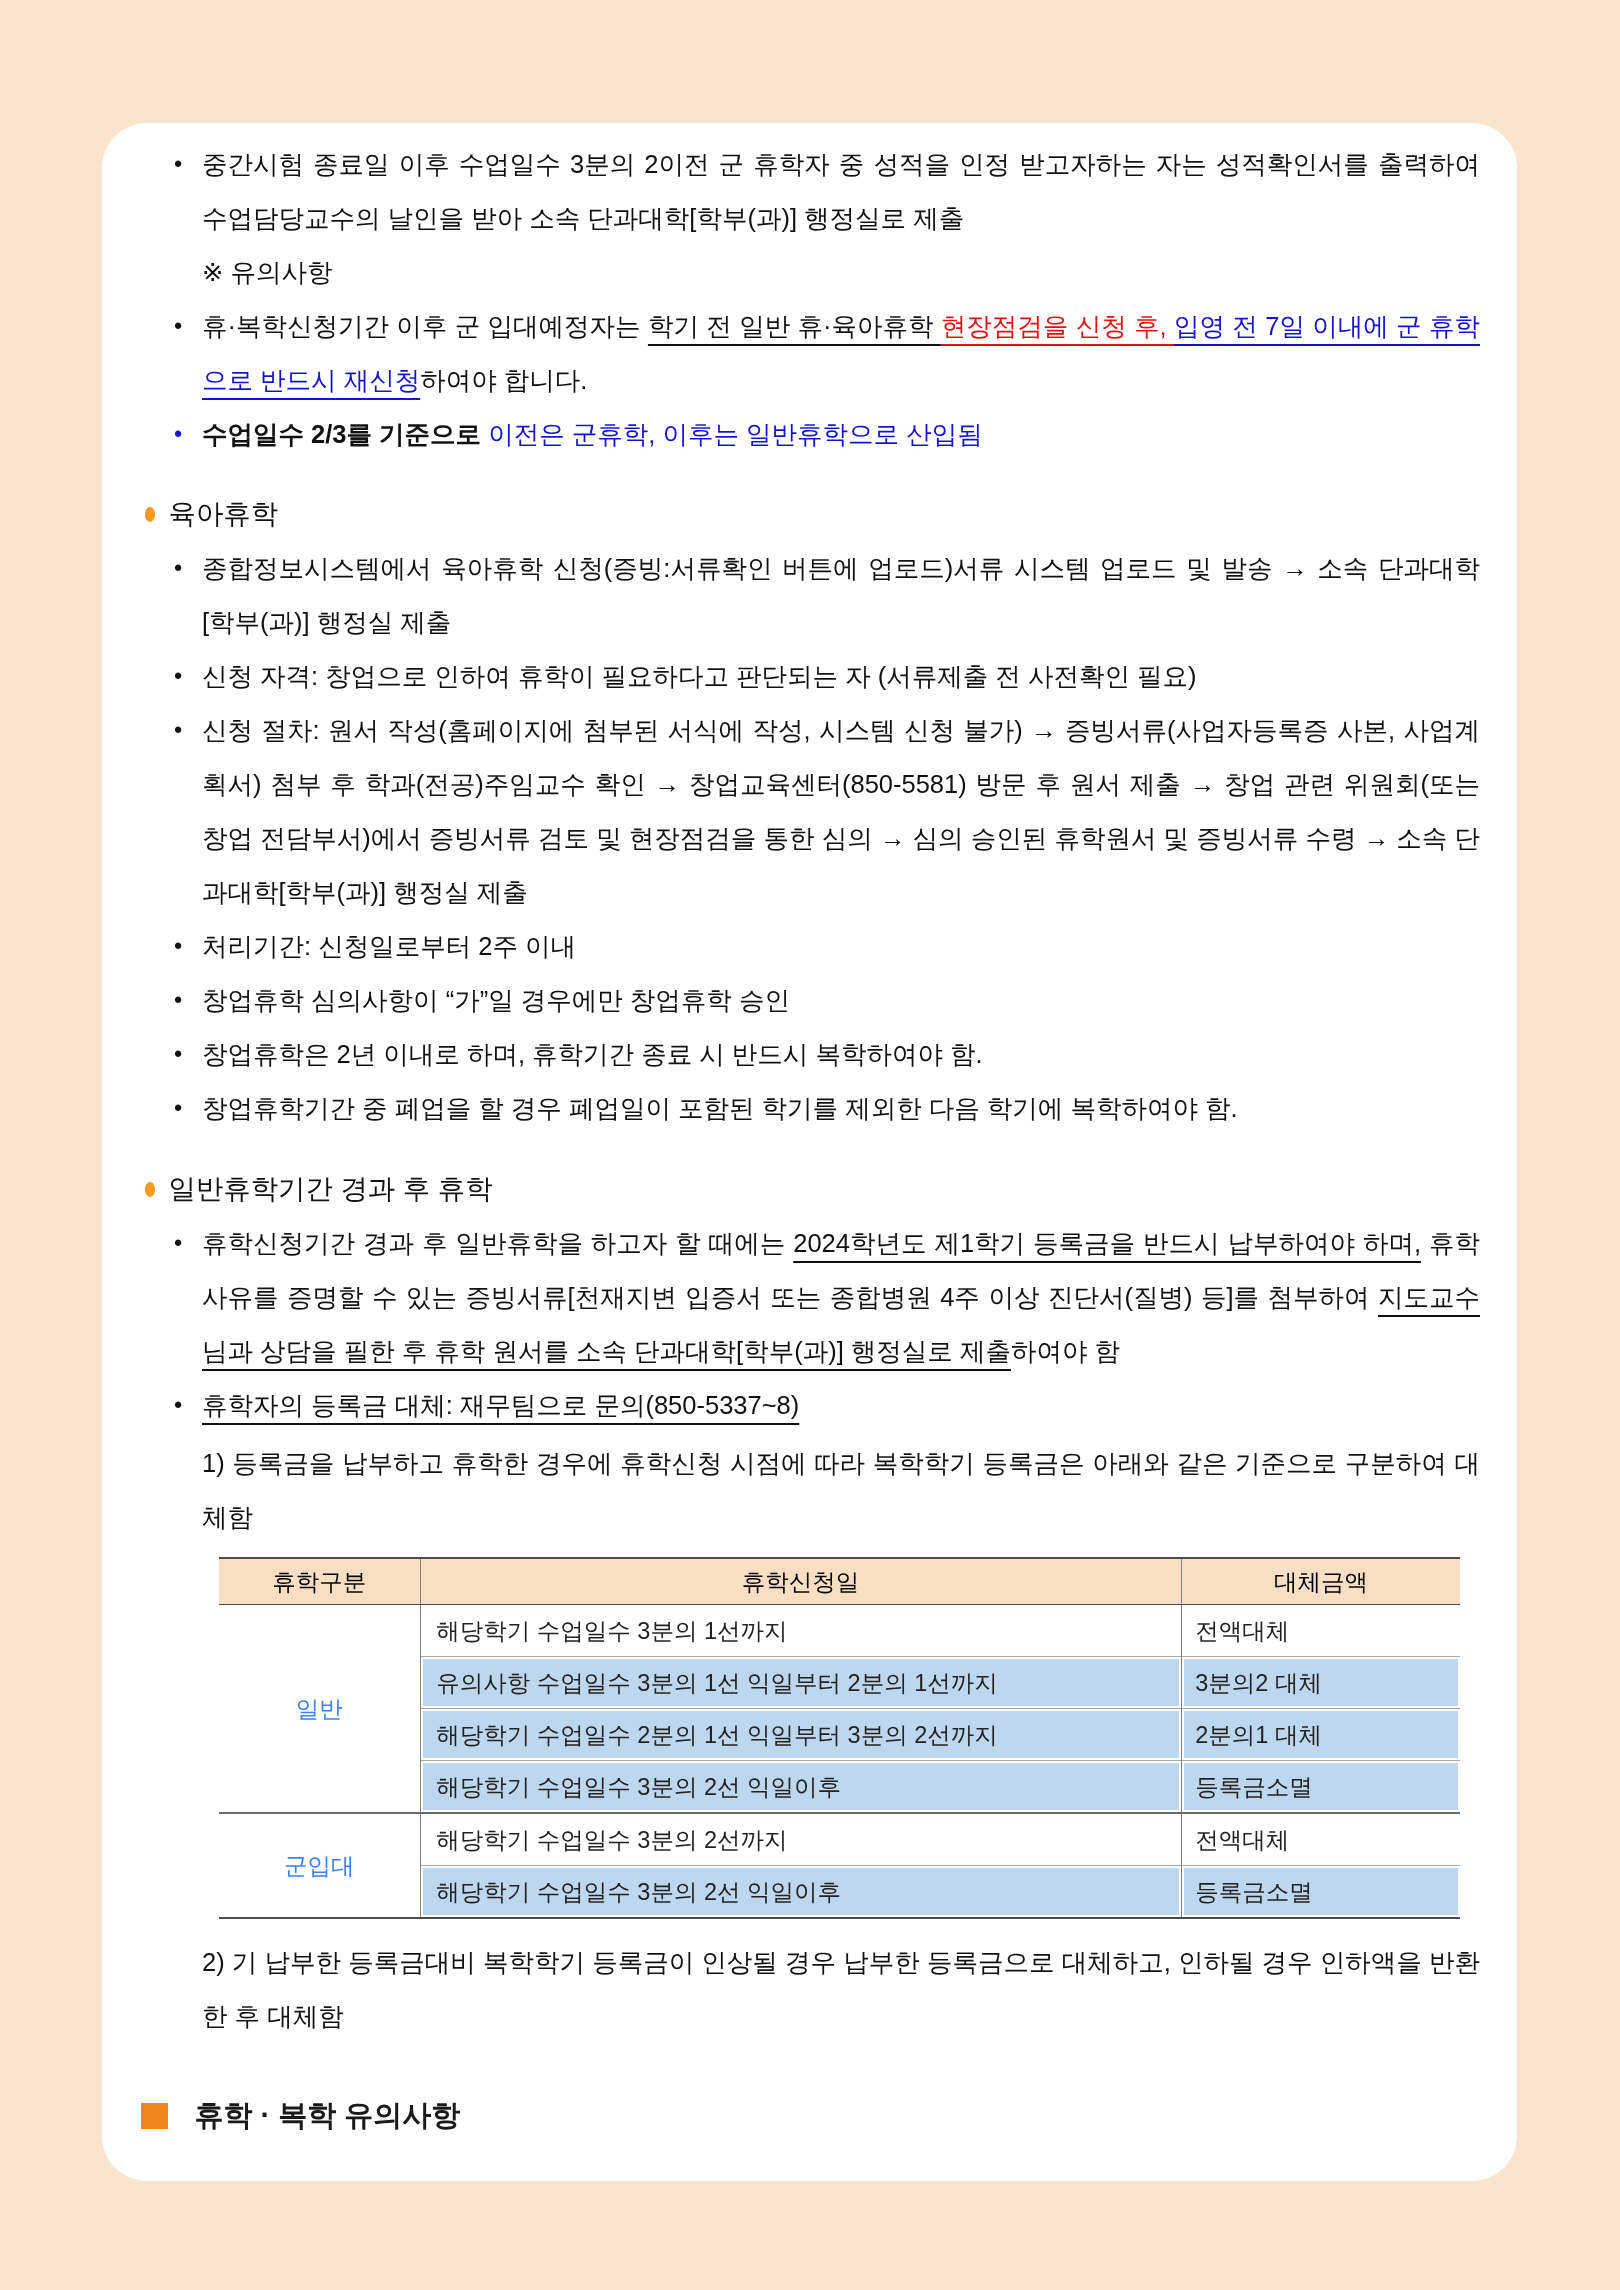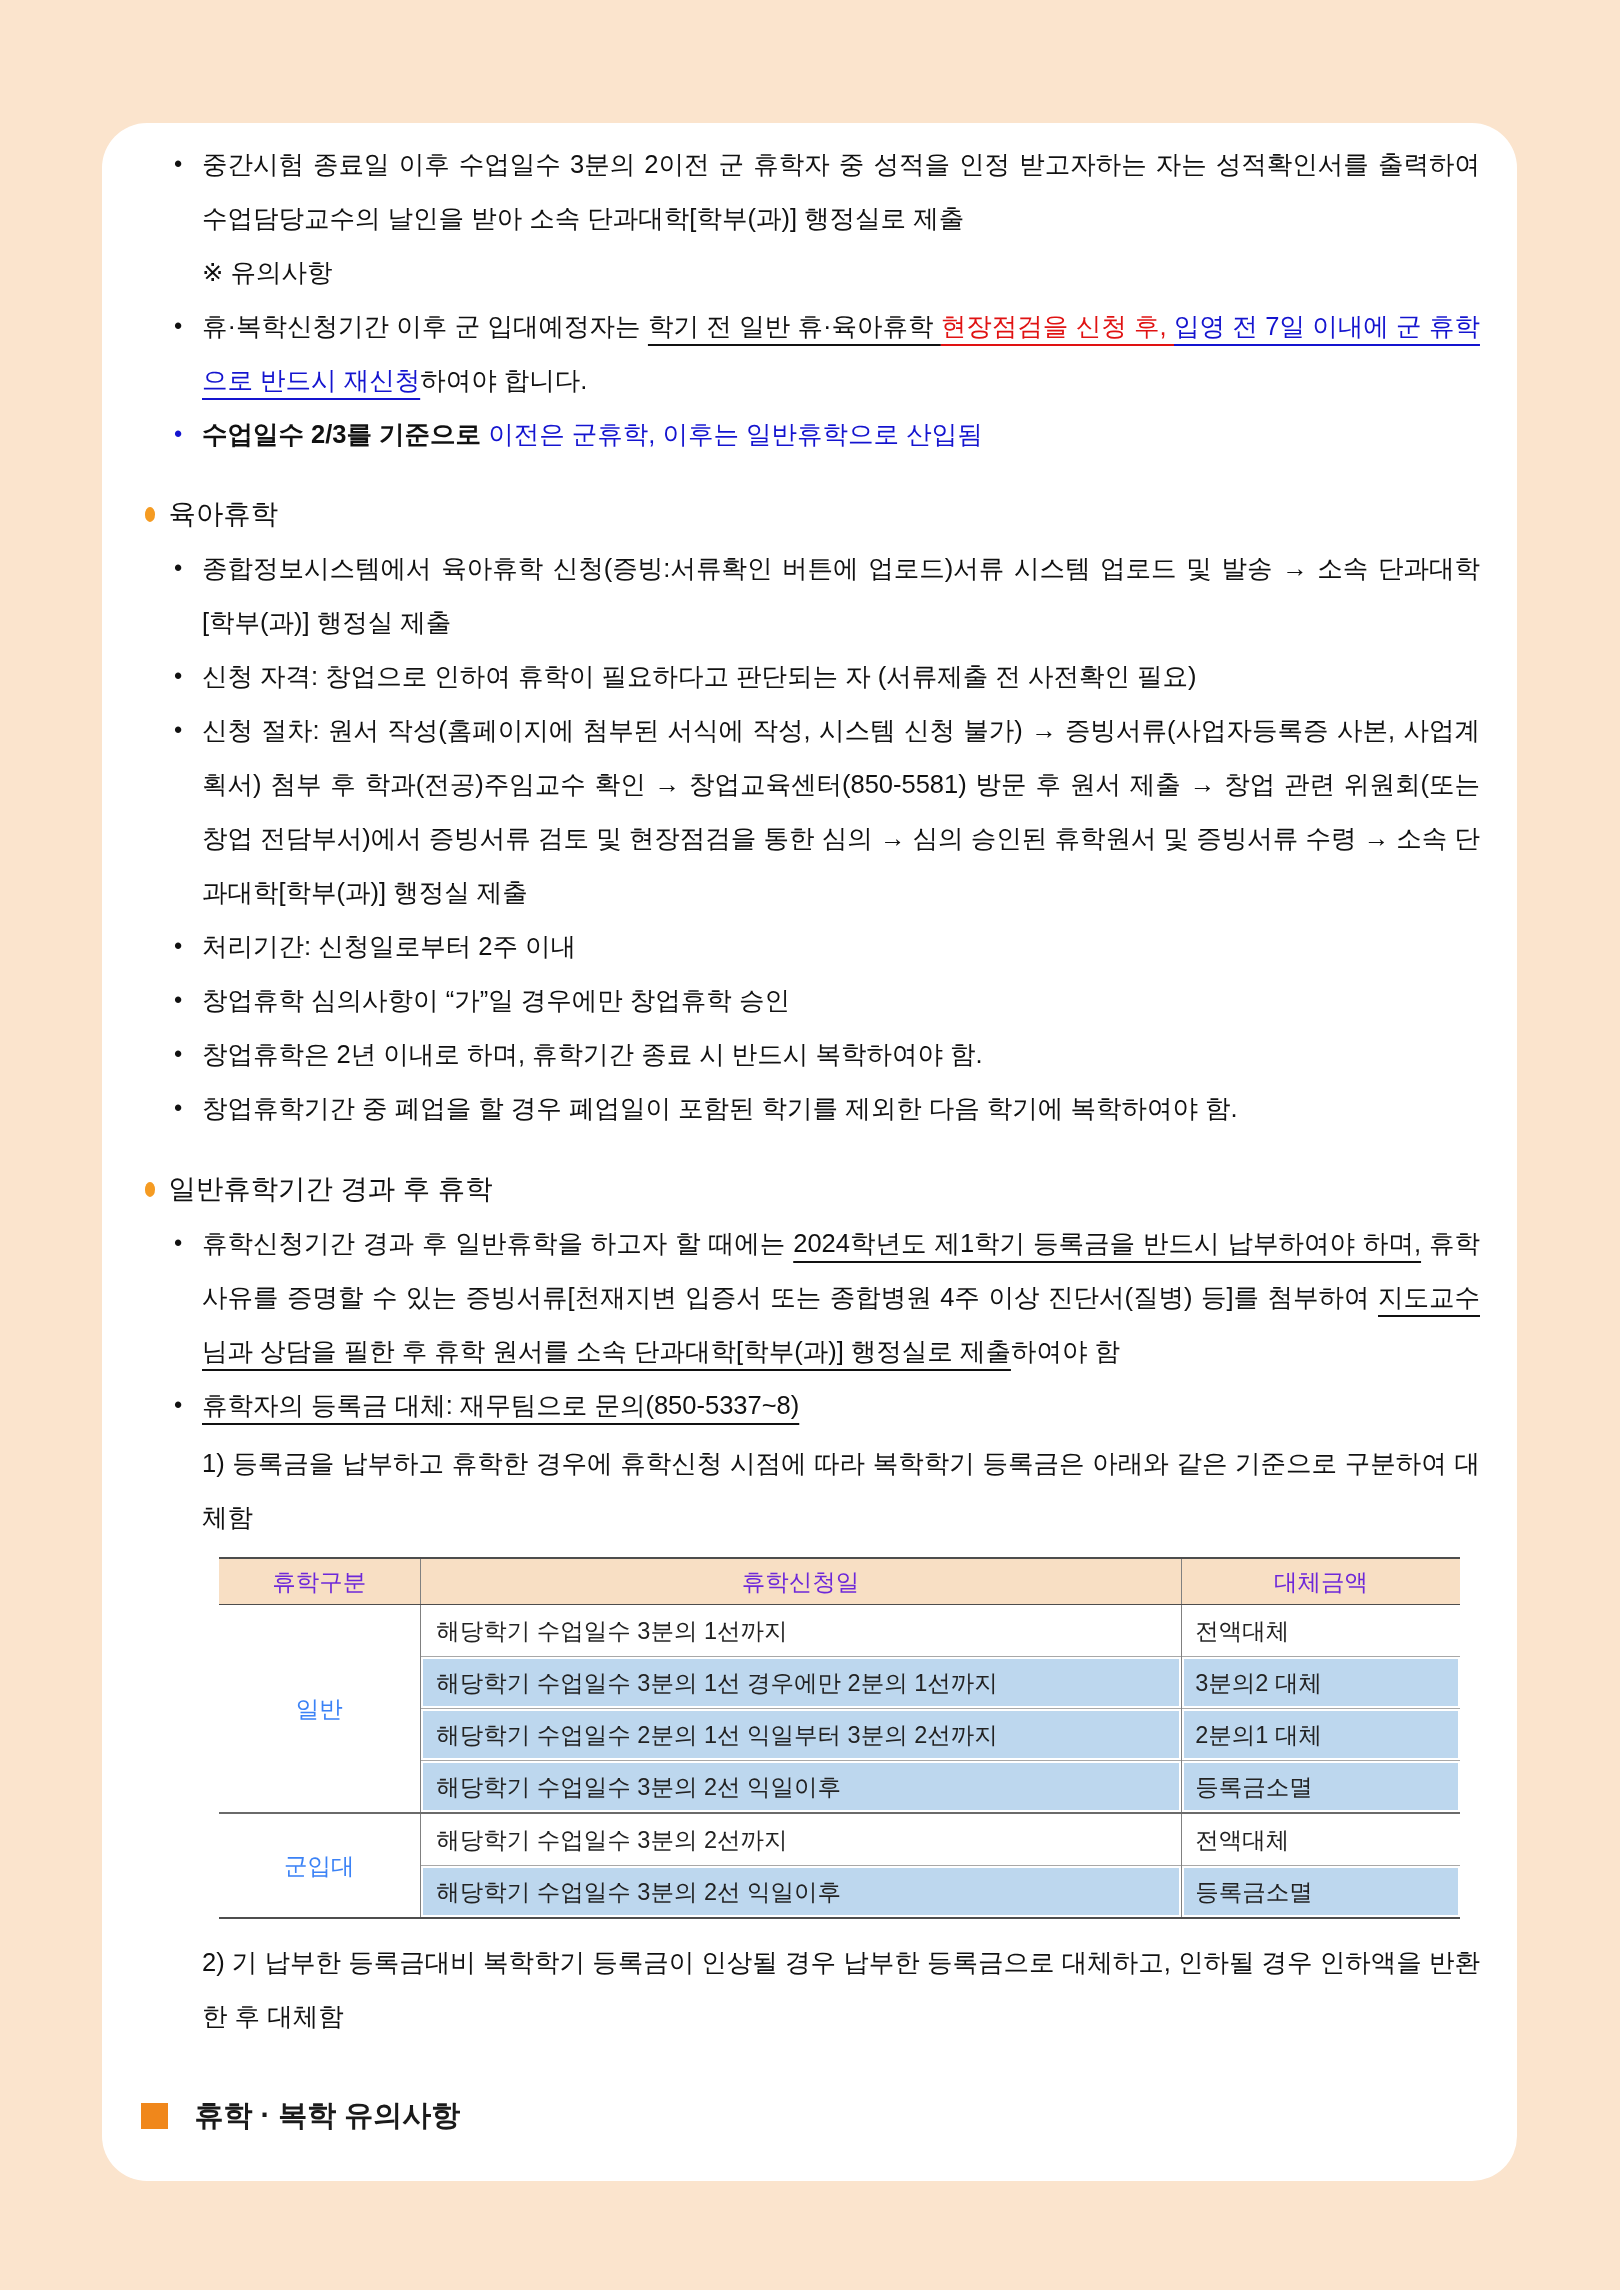--- a/index.html
+++ b/index.html
@@ -44,21 +44,21 @@
   .c-blue{color:var(--blue);}
   .u{text-decoration:underline; text-underline-offset:8.8px; text-decoration-thickness:1.5px;}
   .b{font-weight:bold;}
   .table-wrap{margin:13.7px 19.6px 15.7px 74px;}
   table{
     width:100%; border-collapse:collapse; table-layout:fixed;
     font-size:23.5px; color:#222222;
     border-top:2px solid var(--bdark); border-bottom:2px solid var(--bdark);
   }
   th{
-    background:var(--thbg); height:43px; font-weight:normal; color:#6d28d9;
+    background:var(--thbg); height:43px; font-weight:normal; color:#000000;
     border-bottom:1px solid var(--bdark); text-align:center;
   }
   th.vd,td.vd{border-left:1px solid var(--bmid);}
   td{height:49px;}
   td.cat{text-align:center; color:#3b82f6;}
   td.app{padding-left:15.7px;}
   td.amt{padding-left:13.7px;}
   tbody tr+tr td{border-top:1px solid var(--blight);}
   tbody tr.group-start td{border-top:2px solid #6a6a6a;}
   td.hl{background:var(--hl); box-shadow:inset 0 0 0 2px #ffffff;}
@@ -147,21 +147,21 @@
                 <th class="vd">대체금액</th>
               </tr>
             </thead>
             <tbody>
               <tr>
                 <td class="cat" rowspan="4">일반</td>
                 <td class="app vd">해당학기 수업일수 3분의 1선까지</td>
                 <td class="amt vd">전액대체</td>
               </tr>
               <tr>
-                <td class="app vd hl">해당학기 수업일수 3분의 1선 경우에만 2분의 1선까지</td>
+                <td class="app vd hl">유의사항 수업일수 3분의 1선 익일부터 2분의 1선까지</td>
                 <td class="amt vd hl">3분의2 대체</td>
               </tr>
               <tr>
                 <td class="app vd hl">해당학기 수업일수 2분의 1선 익일부터 3분의 2선까지</td>
                 <td class="amt vd hl">2분의1 대체</td>
               </tr>
               <tr>
                 <td class="app vd hl">해당학기 수업일수 3분의 2선 익일이후</td>
                 <td class="amt vd hl">등록금소멸</td>
               </tr>

